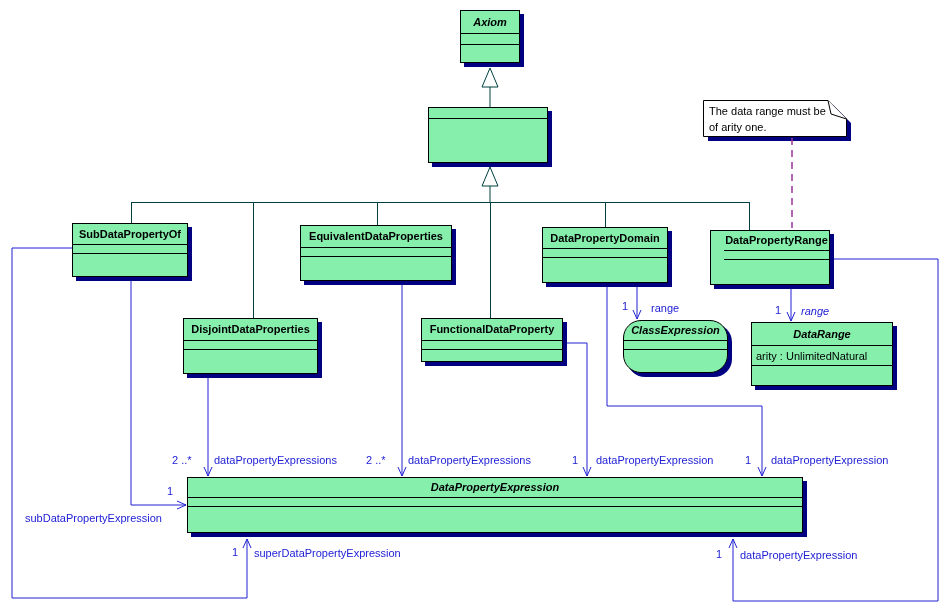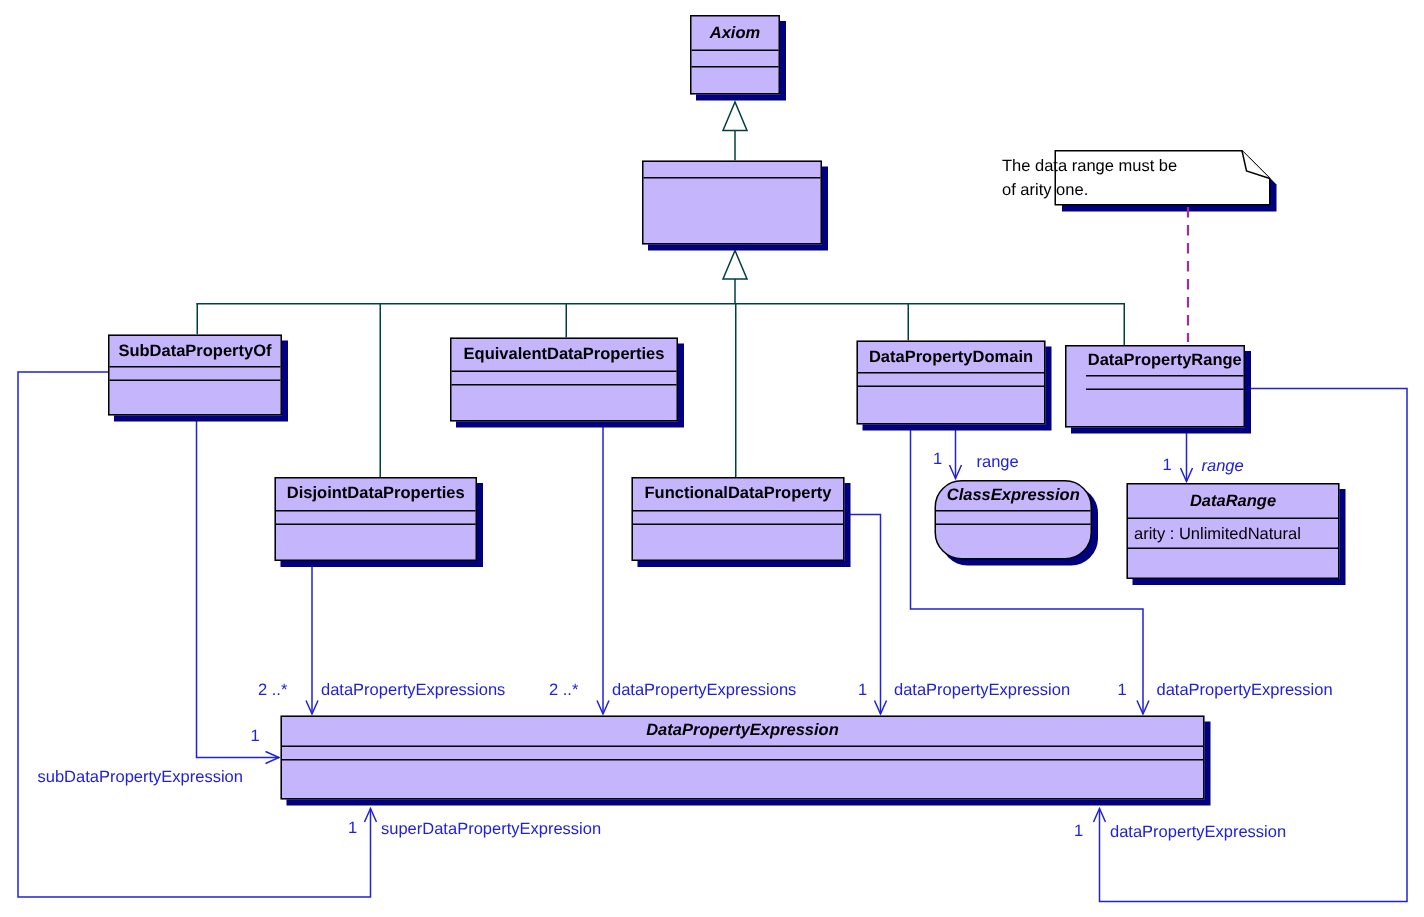--- a/index.html
+++ b/index.html
@@ -15,21 +15,21 @@
     font-family:"Liberation Sans","DejaVu Sans",sans-serif;
   }
   #connectors{position:absolute;left:0;top:0;width:949px;height:611px;}
   .assoc{stroke:var(--association,#2121d6);fill:none;stroke-width:1;}
   .gen{stroke:var(--generalization,#004040);fill:none;stroke-width:1;}
   .tri{stroke:var(--generalization,#004040);fill:#ffffff;stroke-width:1;}
   .anchor{stroke:var(--noteAnchor,#993399);fill:none;stroke-width:1.5;stroke-dasharray:7 5;}
   .note-shadow{fill:var(--shadow,#000080);stroke:none;}
   .note-body{fill:#ffffff;stroke:var(--border,#000);stroke-width:1;}
   .cls{
-    position:absolute;background:#c4b5fd;border:1px solid var(--border,#000);
+    position:absolute;background:#86efac;border:1px solid var(--border,#000);
     box-shadow:4px 4px 0 0 var(--shadow,#000080);
     display:flex;flex-direction:column;box-sizing:border-box;
   }
   .cls .t{
     border-bottom:1px solid var(--border,#000);
     font-weight:bold;font-size:11px;line-height:1;
     display:flex;align-items:center;justify-content:center;
     white-space:nowrap;overflow:visible;flex:0 0 auto;
   }
   .cls .a{
@@ -37,21 +37,21 @@
     font-size:11px;display:flex;align-items:center;padding-left:4px;
     white-space:nowrap;flex:0 0 auto;box-sizing:border-box;
   }
   .cls .o{flex:1 1 auto;}
   .abstract .t{font-style:italic;}
   .lbl{
     position:absolute;color:var(--association,#2121d6);
     font-size:11px;line-height:12px;white-space:nowrap;
   }
   #note-text{
-    position:absolute;left:668px;top:103px;width:122px;
+    position:absolute;left:709px;top:103px;width:122px;
     font-size:11px;line-height:16px;color:#000;
   }
 </style>
 </head>
 <body>
 
 <div id="canvas">
 
   <svg id="connectors" viewBox="0 0 949 611" xmlns="http://www.w3.org/2000/svg">
 
@@ -149,27 +149,27 @@
     <div class="a" style="height:9px;"></div>
     <div class="o"></div>
   </div>
 
   <div class="cls" style="left:183px;top:318px;width:135px;height:56px;">
     <div class="t" style="height:21px;">DisjointDataProperties</div>
     <div class="a" style="height:9px;"></div>
     <div class="o"></div>
   </div>
 
-  <div class="cls" style="left:421px;top:318px;width:142px;height:56px;">
+  <div class="cls" style="left:421px;top:318px;width:142px;height:44px;">
     <div class="t" style="height:21px;">FunctionalDataProperty</div>
     <div class="a" style="height:9px;"></div>
     <div class="o"></div>
   </div>
 
-  <div class="cls" style="left:542px;top:227px;width:126px;height:56px;margin-left:29px;">
+  <div class="cls" style="left:542px;top:227px;width:126px;height:56px;">
     <div class="t" style="height:20px;">DataPropertyDomain</div>
     <div class="a" style="height:9px;"></div>
     <div class="o"></div>
   </div>
 
   <div class="cls" style="left:710px;top:230px;width:120px;height:55px;padding-left:13px;">
     <div class="t" style="height:19px;">DataPropertyRange</div>
     <div class="a" style="height:9px;"></div>
     <div class="o"></div>
   </div>

